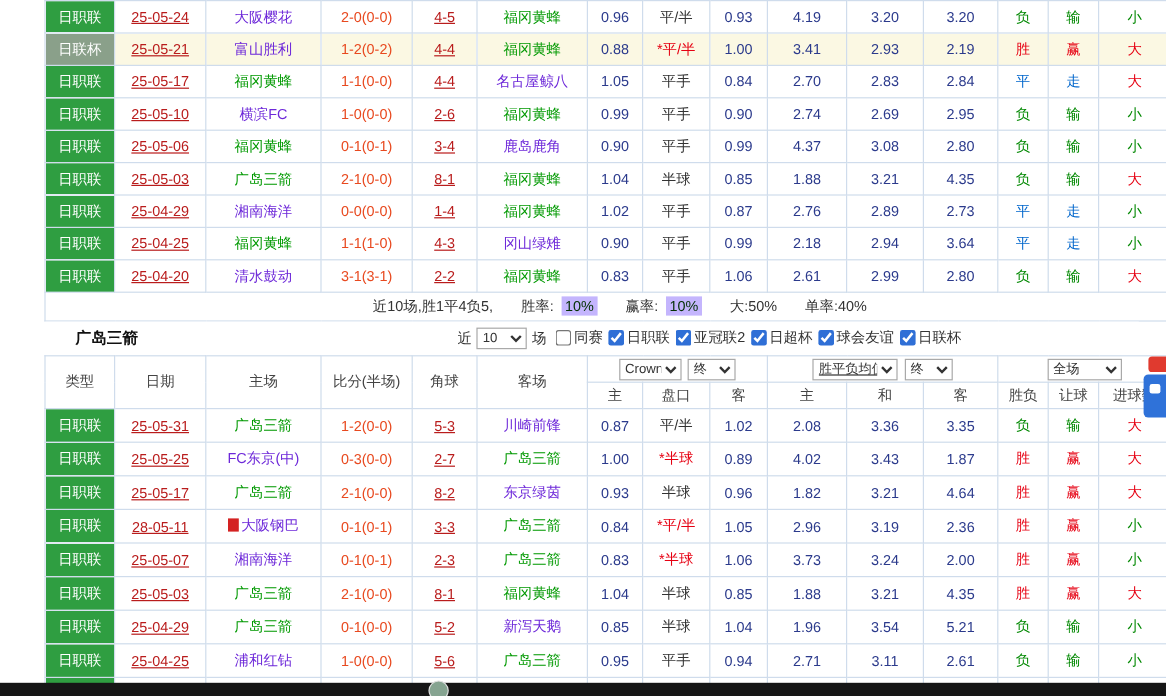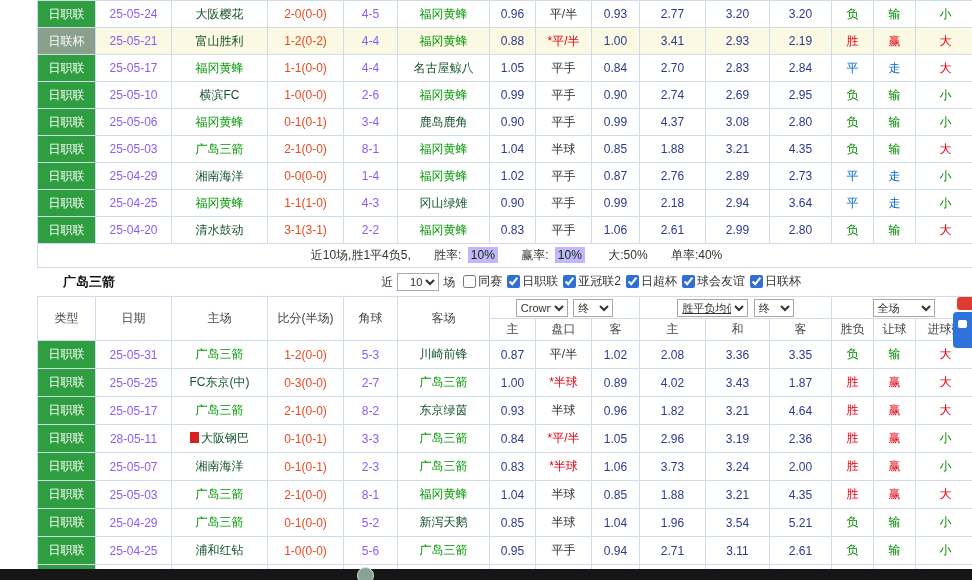--- a/index.html
+++ b/index.html
@@ -5,43 +5,43 @@
   html,body{margin:0;padding:0;width:972px;height:580px;overflow:hidden;background:#fff;
     font-family:"Liberation Sans","DejaVu Sans",sans-serif;font-size:12px;color:#333;position:relative;}
   .page{position:absolute;left:37px;top:0;width:912px;}
   table{border-collapse:collapse;table-layout:fixed;width:912px;}
   td,th{border:1px solid #cfdcec;text-align:center;padding:0;overflow:hidden;white-space:nowrap;}
   .t-top td{height:26px;}
   .t-bot td{height:27px;}
   th{font-weight:400;color:#444;font-size:12px;background:#fff;height:21px;}
   .league{color:#fff;background:#2f9e41;}
   .league.gray{background:#8aa08a;}
-  .date,.corner{color:#8b5cf6;}
-  .team{color:#14532d;cursor:pointer;}
+  .date,.corner{color:#b91c1c;text-decoration:underline;}
+  .team{color:#6d28d9;cursor:pointer;}
   .team.focus{color:#009900;}
   .score{color:#e8491f;cursor:pointer;}
   .odds{color:#2b3a8c;}
   .hcap{color:#333;}
   .hcap.red{color:#e60012;}
   .r-red{color:#e60012;}
   .r-green{color:#008800;}
   .r-blue{color:#0066cc;}
   tr.hl td{background:#fbf8e3;}
   .sum-row td{height:23px;color:#333;}
   .sum-row span{margin-left:20px;}
   .badge{background:#c4b5fd;color:#033003;padding:0 3px;margin-left:3px !important;display:inline-block;line-height:16px;}
   .section-bar{display:flex;align-items:center;height:28px;background:#fff;}
   .section-title{font-weight:bold;font-size:13px;color:#111;margin-left:26px;}
   .controls{display:flex;align-items:center;margin-left:auto;margin-right:148px;gap:3px;font-size:12px;color:#333;}
   select{font-size:11px;height:18px;border:1px solid #a9a9a9;background:#fff;color:#333;vertical-align:middle;margin:0 1px;}
   .sel-narrow{width:52px;}
   .sel-tiny{width:40px;}
   .sel-mid{width:71px;text-decoration:underline;}
   .sel-scope{width:62px;}
-  .sel-count{width:42px;text-align:right;}
+  .sel-count{width:42px;}
   label.filter{display:inline-flex;align-items:center;margin-left:5px;cursor:pointer;}
   input[type=checkbox]{width:13px;height:13px;margin:0 2px 0 0;accent-color:#2f6fd6;}
   .team-icon{display:inline-block;width:9px;height:11px;background:#d42222;margin-right:2px;vertical-align:-1px;}
   .bottom-bar{position:absolute;left:0;top:569px;width:972px;height:11px;background:#161616;z-index:5;}
   .footer-logo{position:absolute;left:357px;top:567px;width:15px;height:15px;border-radius:50%;
     background:#86a491;border:1px solid #e0e0e0;z-index:6;}
   .fab{position:absolute;right:0;top:297px;z-index:7;}
   .fab-red{width:15px;height:13px;background:#e03a2f;border-radius:3px 0 0 3px;margin-left:4px;}
   .fab-blue{margin-top:2px;width:19px;height:36px;background:#2f72d9;border-radius:4px 0 0 4px;cursor:pointer;}
   .fab-glyph{width:9px;height:8px;background:#fff;border-radius:2px;margin:0 auto;position:relative;top:8px;}
@@ -73,21 +73,21 @@
         <tr>
           <td class="league">日职联</td>
           <td class="date">25-05-24</td>
           <td class="team">大阪樱花</td>
           <td class="score">2-0(0-0)</td>
           <td class="corner">4-5</td>
           <td class="team focus">福冈黄蜂</td>
           <td class="odds">0.96</td>
           <td class="hcap">平/半</td>
           <td class="odds">0.93</td>
-          <td class="odds">2.77</td>
+          <td class="odds">4.19</td>
           <td class="odds">3.20</td>
           <td class="odds">3.20</td>
           <td class="r-green">负</td>
           <td class="r-green">输</td>
           <td class="r-green">小</td>
         </tr>
         <tr class="hl">
           <td class="league gray">日联杯</td>
           <td class="date">25-05-21</td>
           <td class="team">富山胜利</td>

